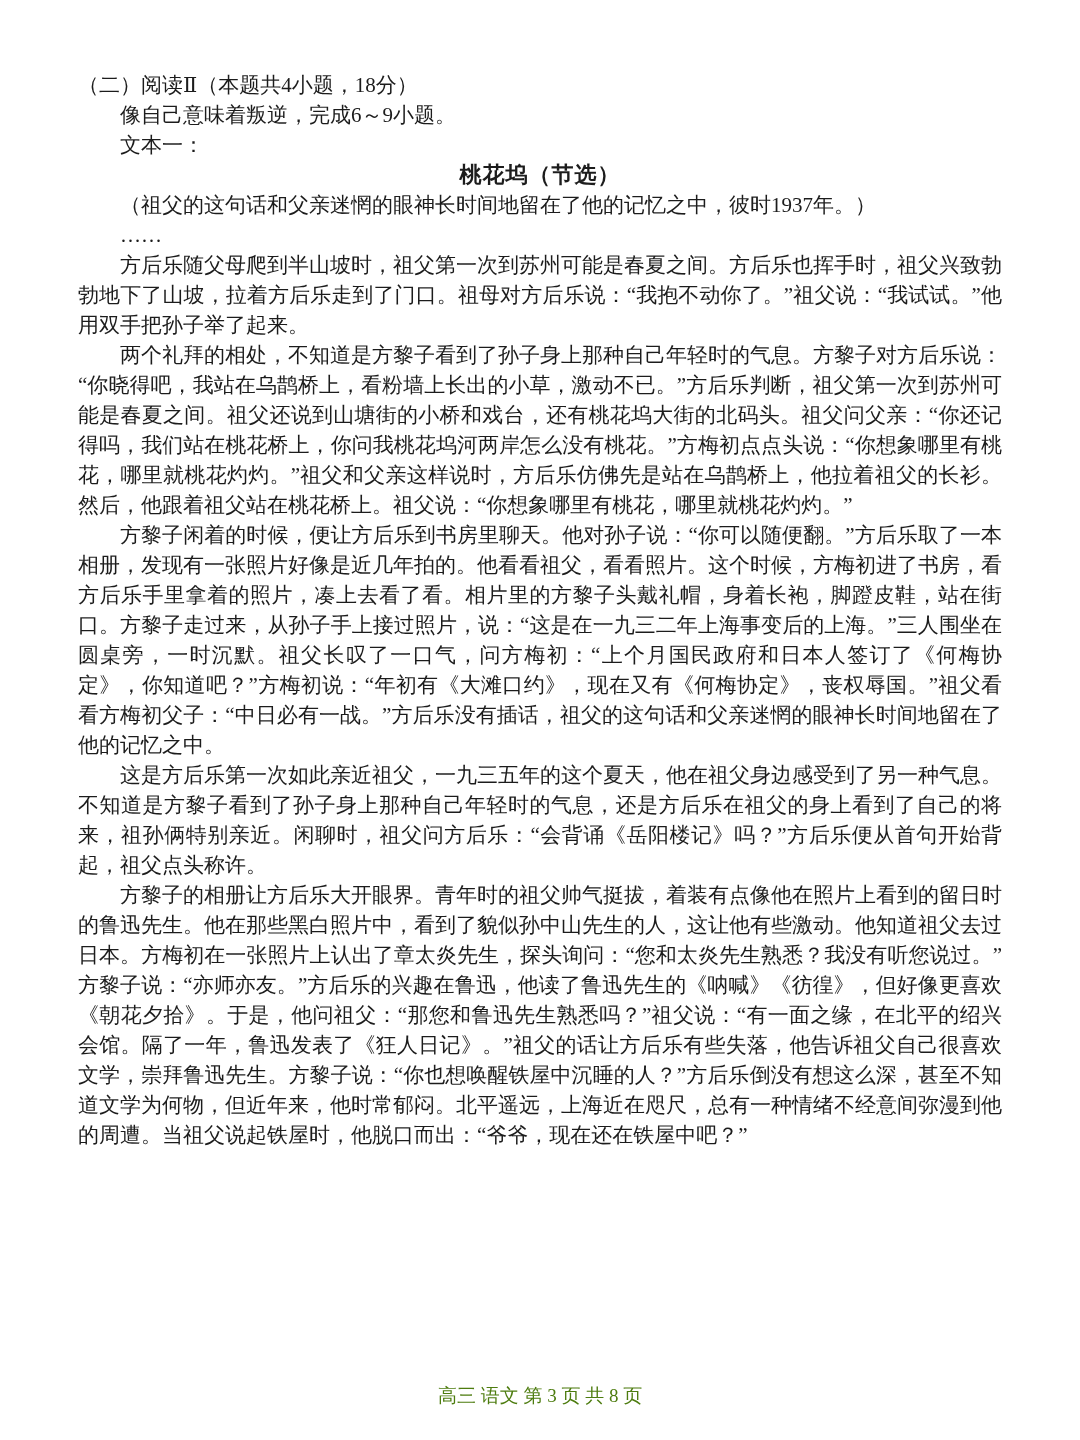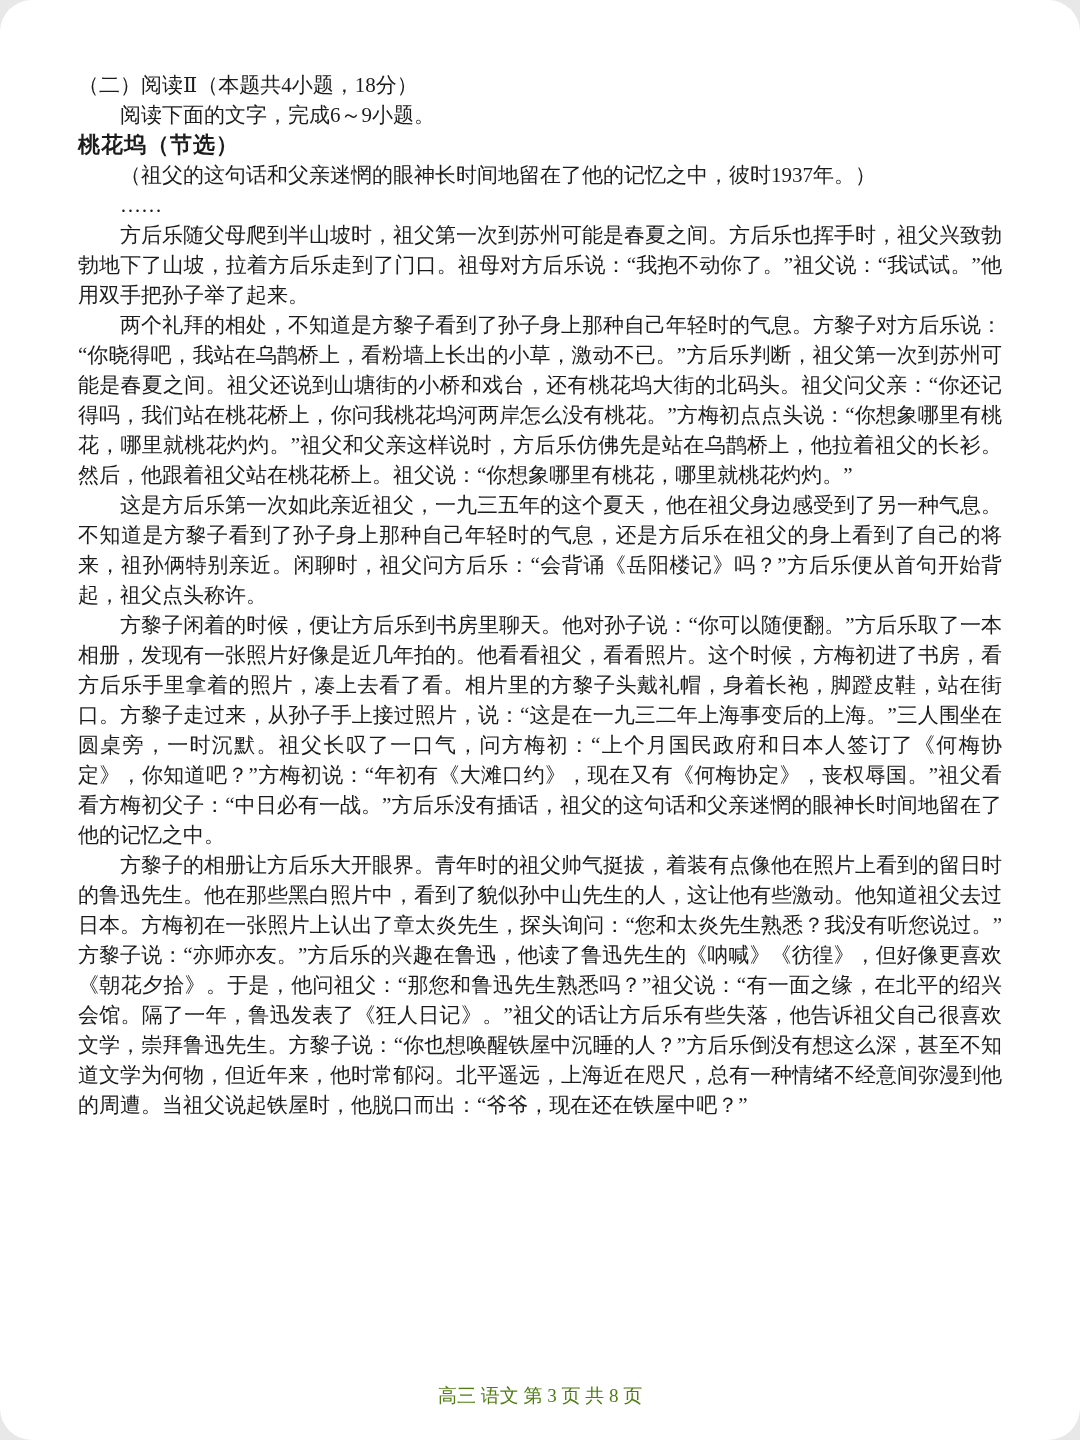--- a/index.html
+++ b/index.html
@@ -10,42 +10,41 @@
   .page {
     position: relative;
     width: 1080px;
     height: 1440px;
     margin: 0 auto;
     background: #ffffff;
     font-family: "Liberation Serif", "DejaVu Serif", serif;
     color: #1c1c1c;
     overflow: hidden;
     box-sizing: border-box;
-    border-radius: 32px;
   }
   .content {
     position: absolute;
     top: 70px;
     left: 78px;
     width: 924px;
   }
   .content p, .content h1 {
     margin: 0;
     font-size: 21px;
     line-height: 30px;
     font-weight: 400;
   }
   .bold { font-weight: 700; }
   .indent { text-indent: 2em; }
   .para {
     text-indent: 2em;
     text-align: justify;
   }
   h1.passage-title {
-    text-align: left;
+    text-align: center;
     font-size: 22px;
     font-weight: 700;
     letter-spacing: 1px;
   }
   p.passage-author {
     text-align: center;
   }
   .footer {
     position: absolute;
     bottom: 32px;
@@ -56,28 +55,29 @@
     line-height: 24px;
     color: #4d7c0f;
   }
 </style>
 </head>
 <body>
 
 <div class="page">
   <div class="content">
     <p class="bold">（二）阅读Ⅱ（本题共4小题，18分）</p>
-    <p class="indent">阅读下面的文字，完成6～9小题。</p>
+    <p class="indent">像自己意味着叛逆，完成6～9小题。</p>
+    <p class="indent bold">文本一：</p>
 
     <h1 class="passage-title">桃花坞（节选）</h1>
 
     <p class="indent">（祖父的这句话和父亲迷惘的眼神长时间地留在了他的记忆之中，彼时1937年。）</p>
     <p class="indent">……</p>
 
     <p class="para">方后乐随父母爬到半山坡时，祖父第一次到苏州可能是春夏之间。方后乐也挥手时，祖父兴致勃勃地下了山坡，拉着方后乐走到了门口。祖母对方后乐说：“我抱不动你了。”祖父说：“我试试。”他用双手把孙子举了起来。</p>
     <p class="para">两个礼拜的相处，不知道是方黎子看到了孙子身上那种自己年轻时的气息。方黎子对方后乐说：“你晓得吧，我站在乌鹊桥上，看粉墙上长出的小草，激动不已。”方后乐判断，祖父第一次到苏州可能是春夏之间。祖父还说到山塘街的小桥和戏台，还有桃花坞大街的北码头。祖父问父亲：“你还记得吗，我们站在桃花桥上，你问我桃花坞河两岸怎么没有桃花。”方梅初点点头说：“你想象哪里有桃花，哪里就桃花灼灼。”祖父和父亲这样说时，方后乐仿佛先是站在乌鹊桥上，他拉着祖父的长衫。然后，他跟着祖父站在桃花桥上。祖父说：“你想象哪里有桃花，哪里就桃花灼灼。”</p>
+    <p class="para">方黎子闲着的时候，便让方后乐到书房里聊天。他对孙子说：“你可以随便翻。”方后乐取了一本相册，发现有一张照片好像是近几年拍的。他看看祖父，看看照片。这个时候，方梅初进了书房，看方后乐手里拿着的照片，凑上去看了看。相片里的方黎子头戴礼帽，身着长袍，脚蹬皮鞋，站在街口。方黎子走过来，从孙子手上接过照片，说：“这是在一九三二年上海事变后的上海。”三人围坐在圆桌旁，一时沉默。祖父长叹了一口气，问方梅初：“上个月国民政府和日本人签订了《何梅协定》，你知道吧？”方梅初说：“年初有《大滩口约》，现在又有《何梅协定》，丧权辱国。”祖父看看方梅初父子：“中日必有一战。”方后乐没有插话，祖父的这句话和父亲迷惘的眼神长时间地留在了他的记忆之中。</p>
     <p class="para">这是方后乐第一次如此亲近祖父，一九三五年的这个夏天，他在祖父身边感受到了另一种气息。不知道是方黎子看到了孙子身上那种自己年轻时的气息，还是方后乐在祖父的身上看到了自己的将来，祖孙俩特别亲近。闲聊时，祖父问方后乐：“会背诵《岳阳楼记》吗？”方后乐便从首句开始背起，祖父点头称许。</p>
-    <p class="para">方黎子闲着的时候，便让方后乐到书房里聊天。他对孙子说：“你可以随便翻。”方后乐取了一本相册，发现有一张照片好像是近几年拍的。他看看祖父，看看照片。这个时候，方梅初进了书房，看方后乐手里拿着的照片，凑上去看了看。相片里的方黎子头戴礼帽，身着长袍，脚蹬皮鞋，站在街口。方黎子走过来，从孙子手上接过照片，说：“这是在一九三二年上海事变后的上海。”三人围坐在圆桌旁，一时沉默。祖父长叹了一口气，问方梅初：“上个月国民政府和日本人签订了《何梅协定》，你知道吧？”方梅初说：“年初有《大滩口约》，现在又有《何梅协定》，丧权辱国。”祖父看看方梅初父子：“中日必有一战。”方后乐没有插话，祖父的这句话和父亲迷惘的眼神长时间地留在了他的记忆之中。</p>
     <p class="para">方黎子的相册让方后乐大开眼界。青年时的祖父帅气挺拔，着装有点像他在照片上看到的留日时的鲁迅先生。他在那些黑白照片中，看到了貌似孙中山先生的人，这让他有些激动。他知道祖父去过日本。方梅初在一张照片上认出了章太炎先生，探头询问：“您和太炎先生熟悉？我没有听您说过。”方黎子说：“亦师亦友。”方后乐的兴趣在鲁迅，他读了鲁迅先生的《呐喊》《彷徨》，但好像更喜欢《朝花夕拾》。于是，他问祖父：“那您和鲁迅先生熟悉吗？”祖父说：“有一面之缘，在北平的绍兴会馆。隔了一年，鲁迅发表了《狂人日记》。”祖父的话让方后乐有些失落，他告诉祖父自己很喜欢文学，崇拜鲁迅先生。方黎子说：“你也想唤醒铁屋中沉睡的人？”方后乐倒没有想这么深，甚至不知道文学为何物，但近年来，他时常郁闷。北平遥远，上海近在咫尺，总有一种情绪不经意间弥漫到他的周遭。当祖父说起铁屋时，他脱口而出：“爷爷，现在还在铁屋中吧？”</p>
   </div>
 
   <div class="footer">高三 语文 第 3 页 共 8 页</div>
 </div>
 
 </body></html>

